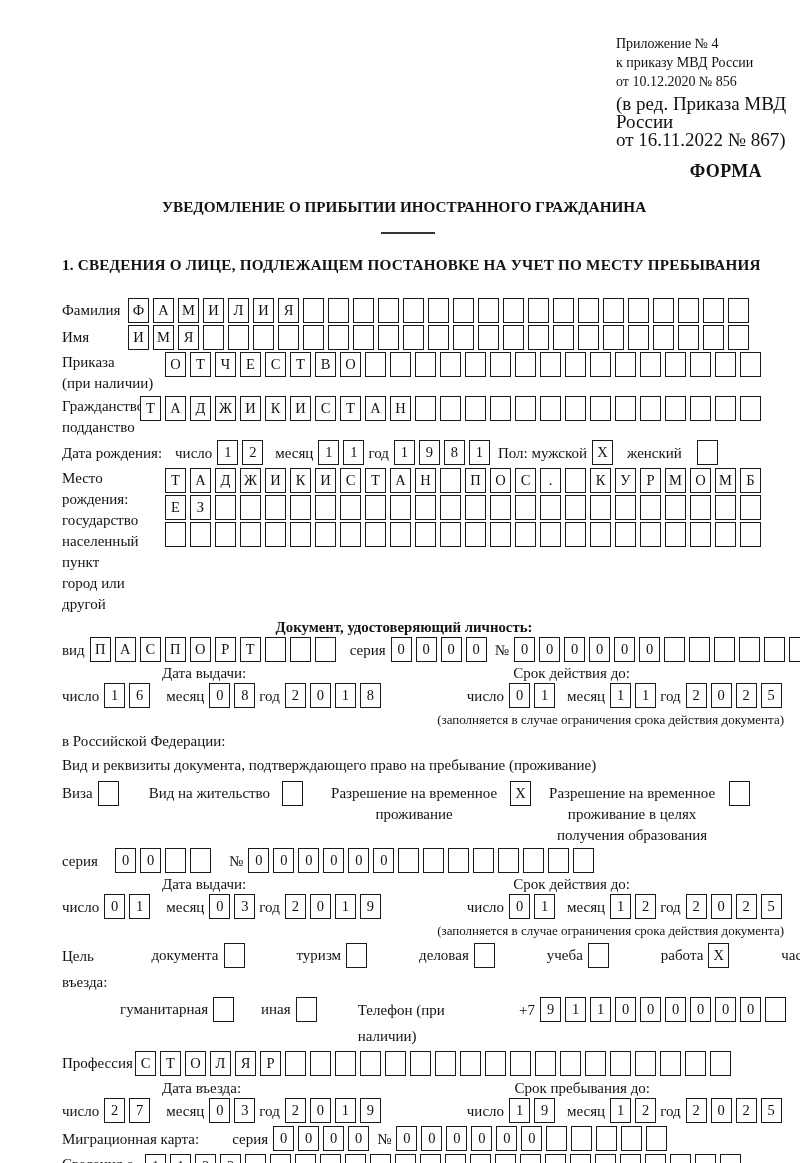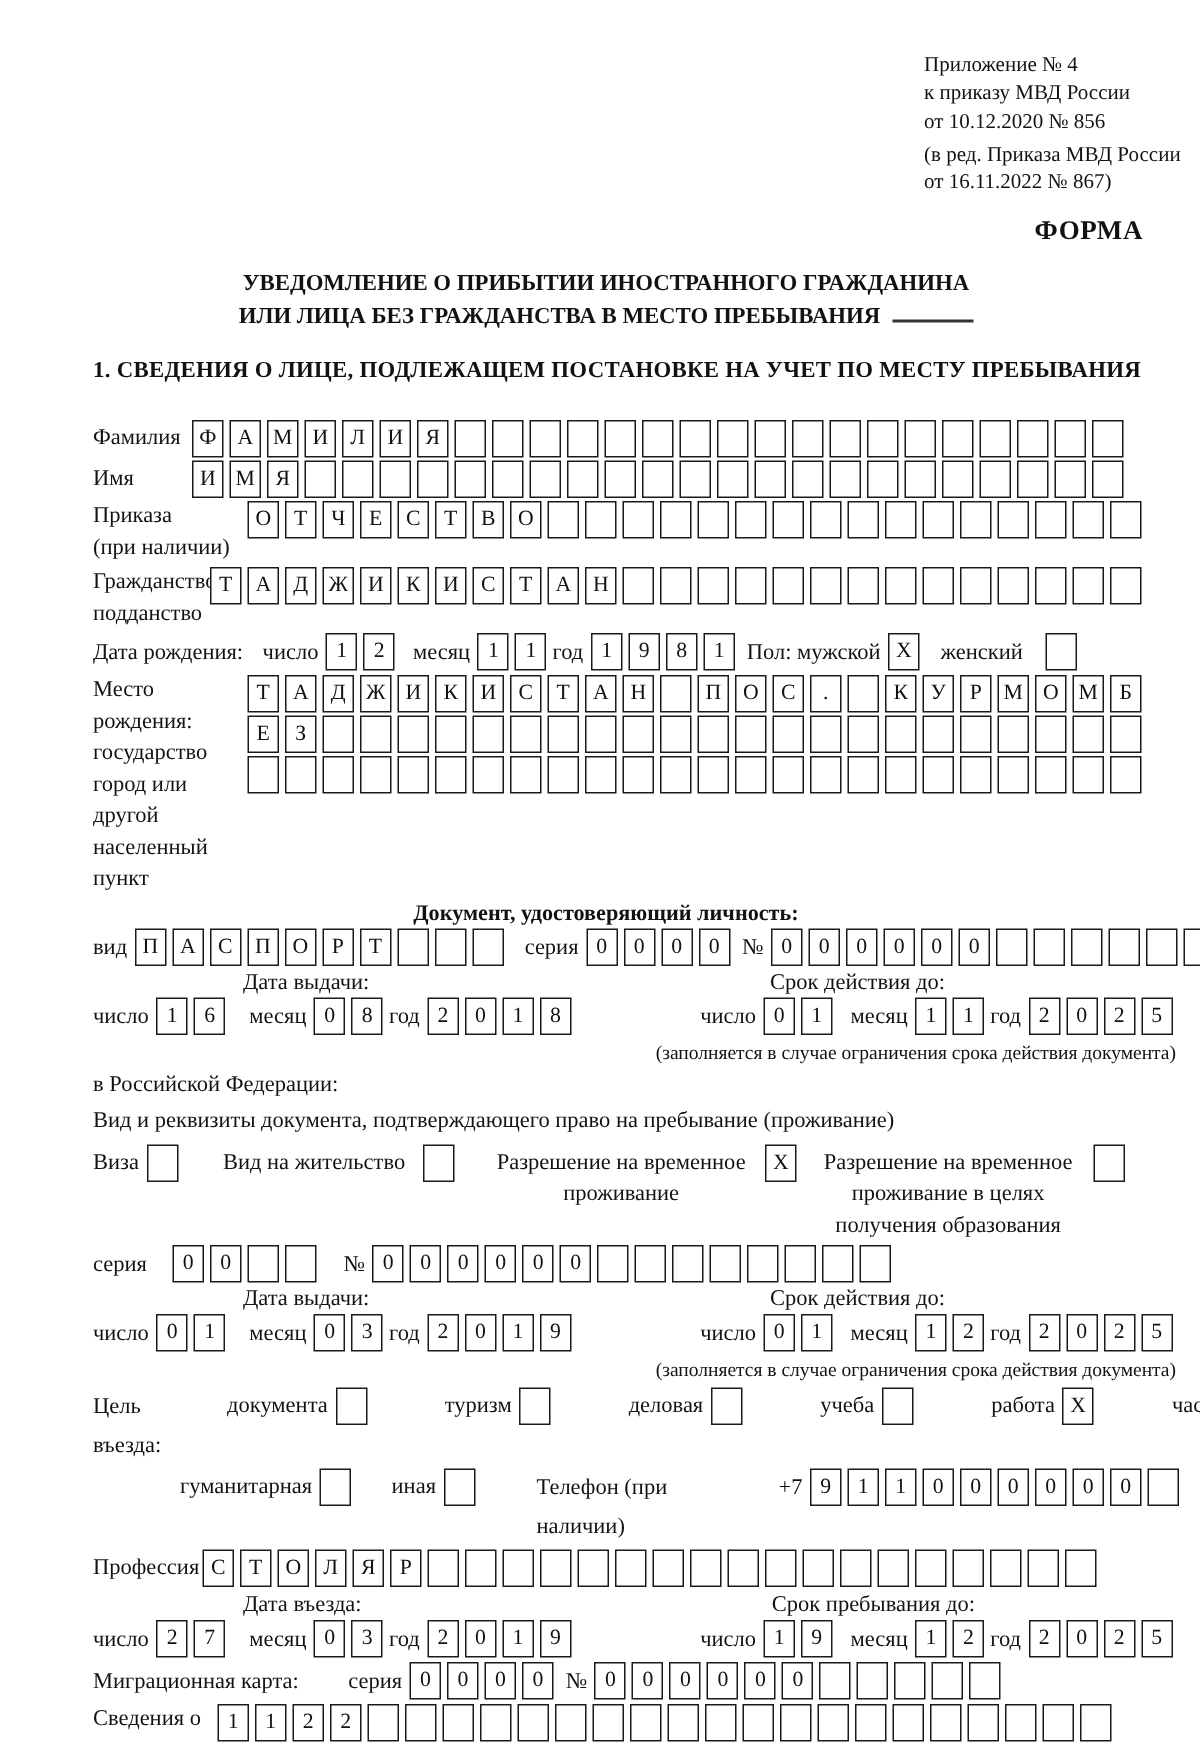--- a/index.html
+++ b/index.html
@@ -4,21 +4,21 @@
 <style>
   html,body { margin:0; padding:0; background:#ffffff; }
   .page {
     width:800px; height:1163px; box-sizing:border-box; position:relative;
     padding:34px 10px 0 62px; background:#fff; color:#121212;
     font-family:"Liberation Serif","DejaVu Serif",serif; font-size:15px;
     overflow:hidden;
   }
   
   .appendix { margin-left:554px; font-size:14px; line-height:19px; }
-  .appendix .small { font-size:14px; line-height:18px; }
+  .appendix .small { font-size:19px; line-height:18px; }
   .amend { margin-top:4px; }
   .forma { text-align:right; padding-right:28px; font-weight:bold; margin-top:12px; font-size:18px; letter-spacing:0.4px; }
   
   .title { text-align:center; font-weight:bold; font-size:15.2px; line-height:22px; margin-top:14px; position:relative; left:-22px; }
   .blank-line { display:inline-block; width:54px; border-bottom:2px solid #333; height:12px; margin-left:8px; }
   .sec-heading { font-weight:bold; font-size:15.2px; letter-spacing:0.2px; margin-top:16px; white-space:nowrap; }
   
   .row { display:flex; align-items:flex-start; margin-top:0; margin-bottom:2px; }
   .lbl { line-height:24px; flex-shrink:0; }
   .lbl2 { line-height:21px; flex-shrink:0; }
@@ -57,21 +57,21 @@
     <div class="amend">
       <div class="small">(в ред. Приказа МВД России</div>
       <div class="small">от 16.11.2022 № 867)</div>
     </div>
   </div>
 
   <div class="forma">ФОРМА</div>
 
   <div class="title">
     <div>УВЕДОМЛЕНИЕ О ПРИБЫТИИ ИНОСТРАННОГО ГРАЖДАНИНА</div>
-    <div><span>ИЛИ ЛИЦА БЕЗ ГРАЖДАНСТВА В МЕСТО ПРЕБЫВАНИЯ</span><span class="blank-line"></span></div>
+    <div><span class="blank-line"></span></div>
   </div>
 
   <div class="sec-heading">1. СВЕДЕНИЯ О ЛИЦЕ, ПОДЛЕЖАЩЕМ ПОСТАНОВКЕ НА УЧЕТ ПО МЕСТУ ПРЕБЫВАНИЯ</div>
 
   <div class="row" style="margin-top:24px;">
     <span class="lbl w66">Фамилия</span>
     <span class="cells">
         <span class="cell">Ф</span>
         <span class="cell">А</span>
         <span class="cell">М</span>
@@ -224,22 +224,22 @@
     <span class="glbl" style="margin-left:10px;">женский</span>
     <span class="cells" style="margin-left:10px;">
         <span class="cell"></span>
       </span>
   </div>
 
   <div class="row">
     <span class="lbl2 w103">
       <span style="display:block;">Место рождения:</span>
       <span style="display:block;">государство</span>
+      <span style="display:block;">населенный пункт</span>
       <span style="display:block;">город или другой</span>
-      <span style="display:block;">населенный пункт</span>
     </span>
     <span class="stack">
       <span class="cells">
           <span class="cell">Т</span>
           <span class="cell">А</span>
           <span class="cell">Д</span>
           <span class="cell">Ж</span>
           <span class="cell">И</span>
           <span class="cell">К</span>
           <span class="cell">И</span>

